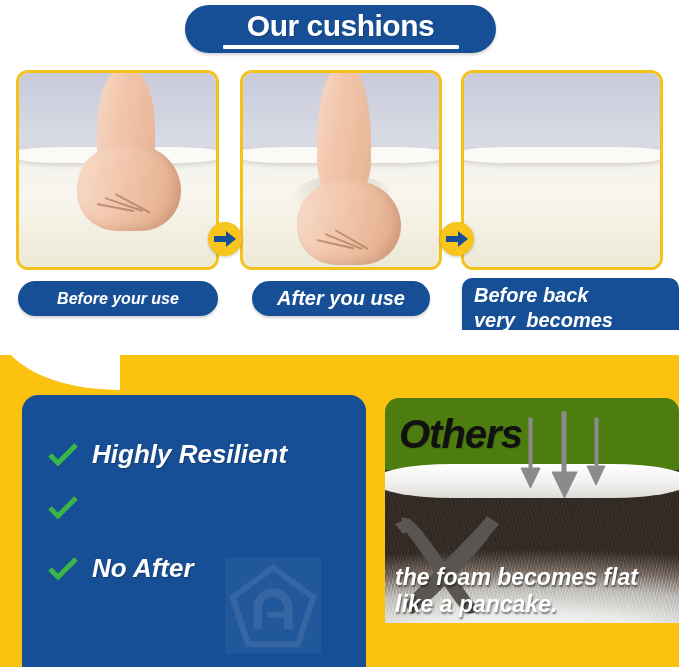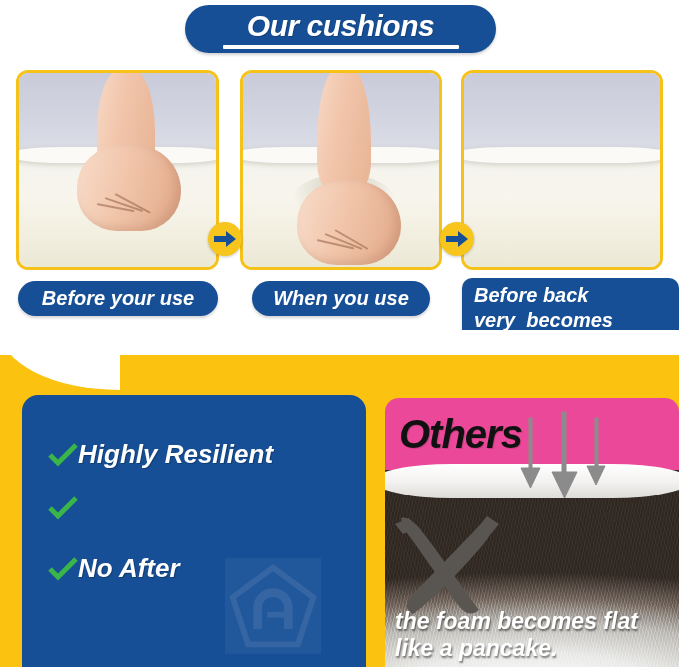--- a/index.html
+++ b/index.html
@@ -13,21 +13,21 @@
   #page{position:relative;width:679px;height:667px;overflow:hidden;background:#fff;}
 
   
   .title-pill{
     position:absolute;left:185px;top:5px;width:311px;height:48px;
     background:#174f96;border-radius:24px;
     box-shadow:0 2px 3px rgba(0,0,0,.18);
     display:flex;flex-direction:column;align-items:center;justify-content:flex-start;
   }
   .title-pill .tx{
-    color:#fff;font-weight:bold;font-style:italic;font-size:30px;
+    color:#fff;font-weight:bold;font-size:30px;
     letter-spacing:-.5px;line-height:36px;margin-top:3px;
     text-shadow:1px 1px 0 rgba(0,0,0,.18);
   }
   .title-pill .rule{
     width:236px;height:4px;background:#fff;margin-top:1px;border-radius:1px;
   }
 
   
   .photos{position:absolute;left:0;top:70px;width:679px;height:200px;}
   .photo{
@@ -84,21 +84,21 @@
   .go2{left:440px;top:152px;}
 
   
   .cap{
     position:absolute;background:#174f96;color:#fff;
     font-weight:bold;font-style:italic;
     box-shadow:0 2px 3px rgba(0,0,0,.18);
     display:flex;align-items:center;justify-content:center;
     text-align:center;
   }
-  .cap1{left:18px;top:281px;width:200px;height:35px;border-radius:18px;font-size:20px;}
+  .cap1{left:18px;top:281px;width:200px;height:35px;border-radius:18px;font-size:16px;}
   .cap2{left:252px;top:281px;width:178px;height:35px;border-radius:18px;font-size:20px;}
   .cap3{
     left:462px;top:278px;width:217px;height:80px;border-radius:10px 10px 0 0;
     font-size:20px;line-height:25px;align-items:flex-start;justify-content:flex-start;
     padding:5px 0 0 12px;box-sizing:border-box;text-align:left;
   }
   .cap3 .l{display:block;white-space:pre;}
 
   
   .yellow{
@@ -108,33 +108,33 @@
     position:absolute;left:0;top:0;width:120px;height:60px;background:#fff;
     border-bottom-left-radius:120px 60px;
   }
   .notch-fill{position:absolute;left:0;top:0;width:679px;height:25px;background:#fff;}
 
   .blue-panel{
     position:absolute;left:22px;top:395px;width:344px;height:272px;
     background:#174f96;border-radius:16px 16px 0 0;overflow:hidden;
   }
   .feature{
-    position:absolute;display:flex;align-items:center;left:26px;
+    position:absolute;display:flex;align-items:center;gap:14px;left:26px;
     color:#fff;font-weight:bold;font-style:italic;font-size:26px;
     text-shadow:1px 1px 1px rgba(0,0,0,.25);white-space:nowrap;
   }
   .f1{top:44px;} .f2{top:101px;} .f3{top:158px;}
   .check svg{display:block;}
   .watermark{
     position:absolute;left:203px;top:163px;width:96px;height:96px;opacity:.13;
   }
 
   .others-panel{
-    position:absolute;left:385px;top:398px;width:294px;height:269px;
-    background:#ec4899;border-radius:14px 14px 0 0;overflow:hidden;
+    position:absolute;left:385px;top:398px;width:294px;height:225px;
+    background:#4d7c0f;border-radius:14px 14px 0 0;overflow:hidden;
   }
   .fiber{
     position:absolute;left:0;right:0;top:72px;bottom:0;
     background:
       radial-gradient(ellipse 150% 60% at 50% 112%, #ffffff 0%, #e9e9e7 32%, #b9b7b2 58%, #6c6159 78%, #2f2722 100%);
   }
   .fiber:after{
     content:"";position:absolute;inset:0;
     background:
       repeating-linear-gradient(102deg, rgba(255,255,255,.32) 0 1px, rgba(120,115,110,.10) 1px 3px),
@@ -217,21 +217,21 @@
       <svg width="22" height="16" viewBox="0 0 22 16" aria-hidden="true">
         <path d="M0 5 h12 V0 l10 8 -10 8 v-5 H0 Z" fill="#174f96"></path>
       </svg>
     </div>
   </div>
 
   <div class="cap cap1">
     <span>Before your use</span>
   </div>
   <div class="cap cap2">
-    <span>When you use</span>
+    <span>After you use</span>
   </div>
   <div class="cap cap3">
     <div>
       <span class="l">Before back</span>
       <span class="l">very  becomes</span>
       <span class="l">after your use</span>
     </div>
   </div>
 
   <div class="yellow">

